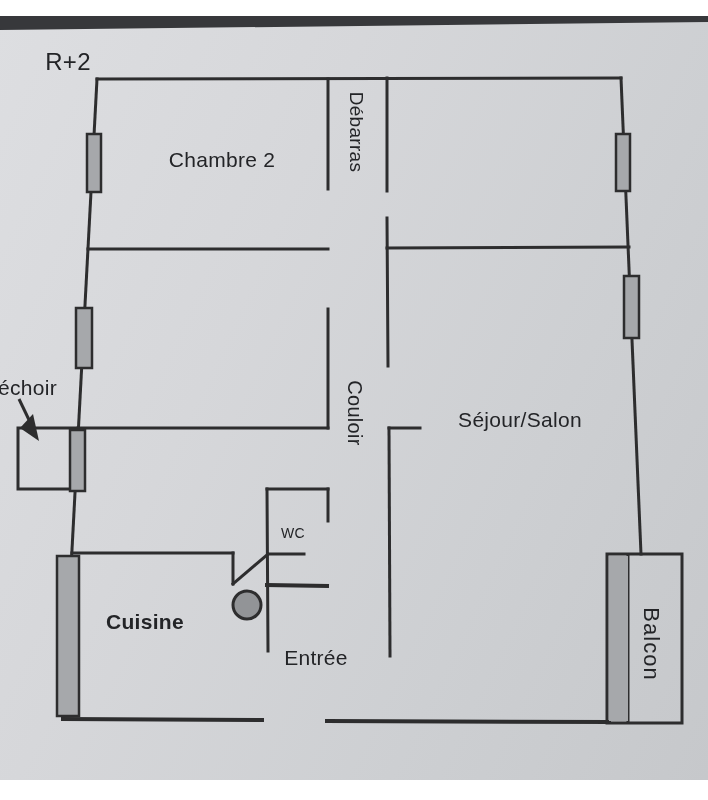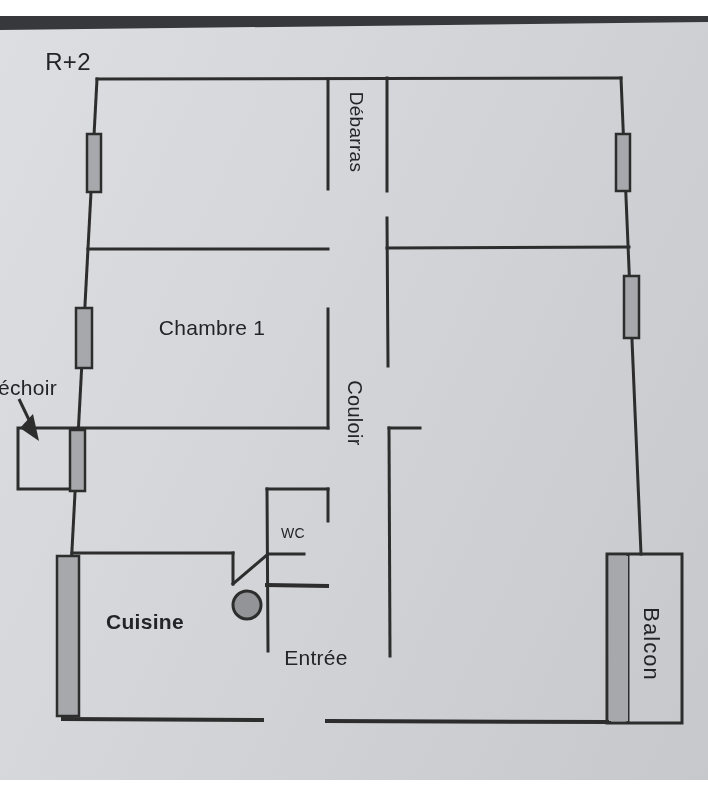--- a/index.html
+++ b/index.html
@@ -91,23 +91,24 @@
     </g>
 
     <g>
       <circle cx="247" cy="589" r="14" fill="#929497" stroke="#2d2d2e" stroke-width="3"></circle>
       <line x1="19" y1="383" x2="31" y2="408" stroke="#2d2d2e" stroke-width="3"></line>
       <polygon points="39,425 20,412 33,398" fill="#2d2d2e"></polygon>
     </g>
   </svg>
 
   <div class="lbl big" style="left:68px;top:46px;">R+2</div>
+  <div class="lbl" style="left:222px;top:144px;">Chambre 2</div>
   <div class="lbl vert" style="left:356px;top:116px;font-size:19px;">Débarras</div>
-  <div class="lbl" style="left:212px;top:312px;">Chambre 1</div>
   <div class="lbl vert" style="left:354px;top:397px;font-size:20px;">Couloir</div>
+  <div class="lbl" style="left:520px;top:404px;">Séjour/Salon</div>
   <div class="lbl edge" style="top:360px;">échoir</div>
   <div class="lbl small" style="left:293px;top:517px;">WC</div>
   <div class="lbl" style="left:145px;top:606px;font-weight:bold;">Cuisine</div>
   <div class="lbl" style="left:316px;top:642px;text-align:center;">Entrée</div>
   <div class="lbl vert bal" style="left:651px;top:628px;">Balcon</div>
 
   <svg class="footer-line" width="708" height="9">
     <line x1="0" y1="2" x2="708" y2="8" stroke="#39393b" stroke-width="3"></line>
   </svg>
   <div class="footer-band"></div>

